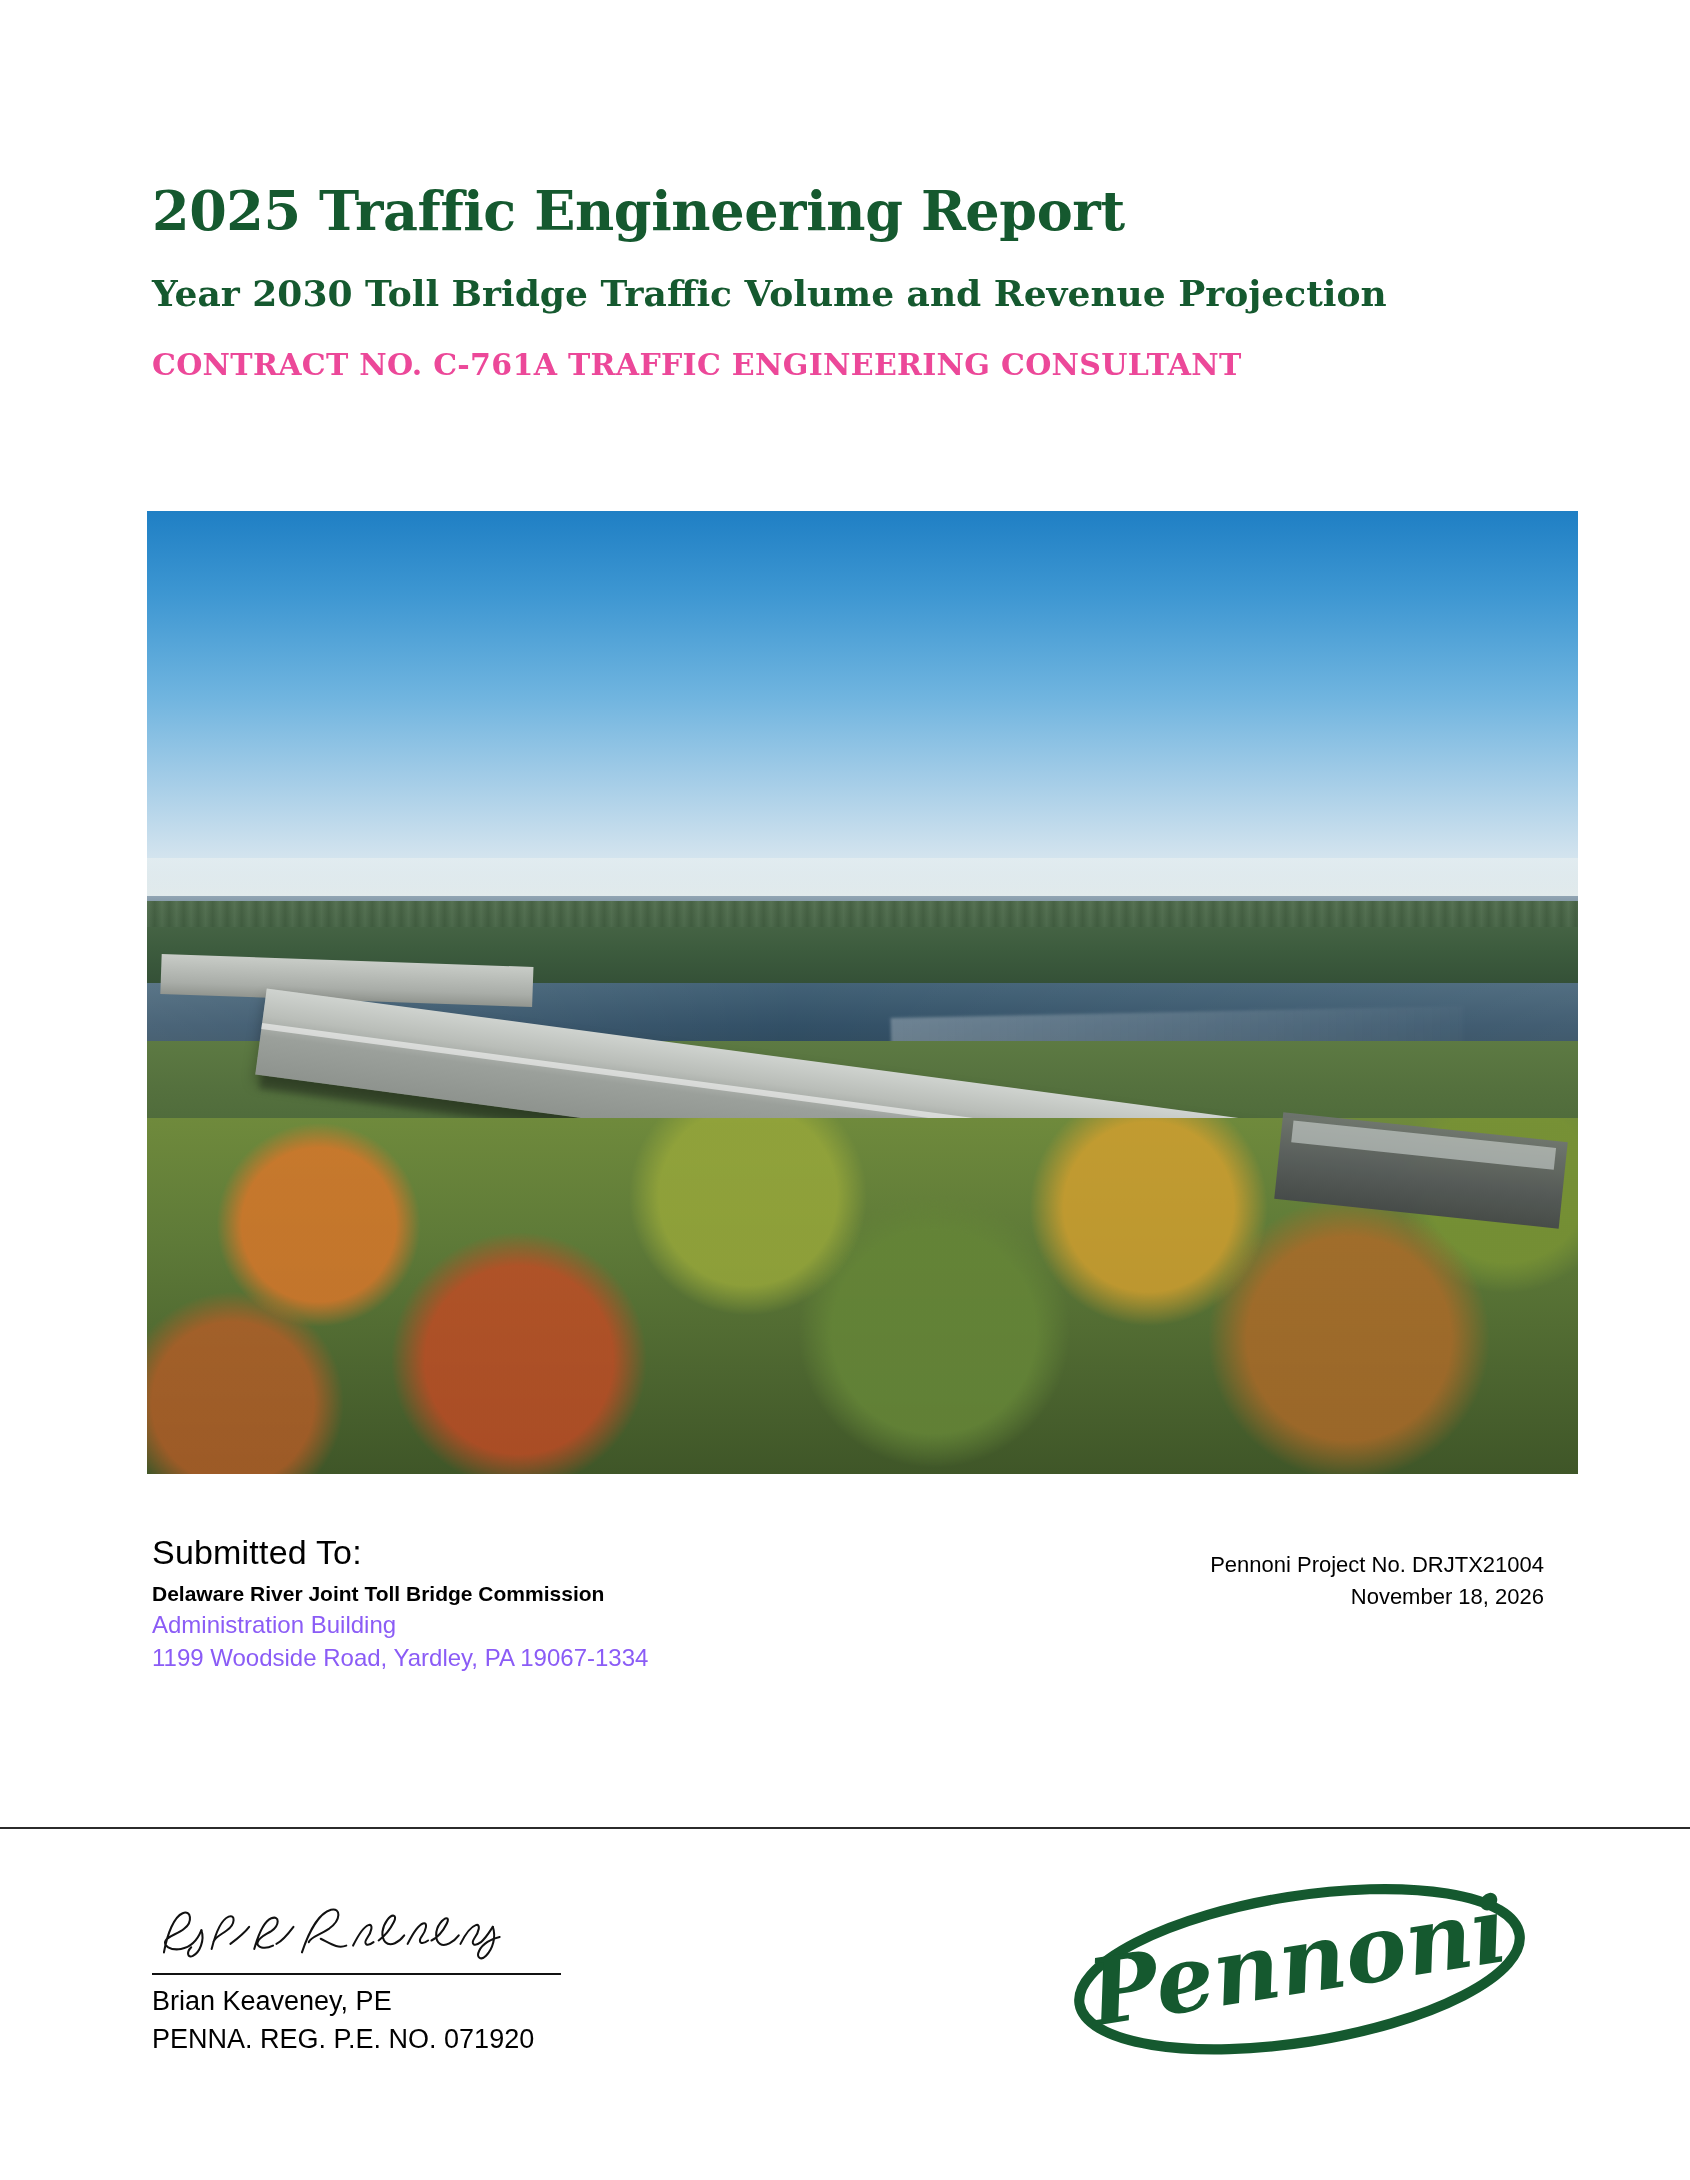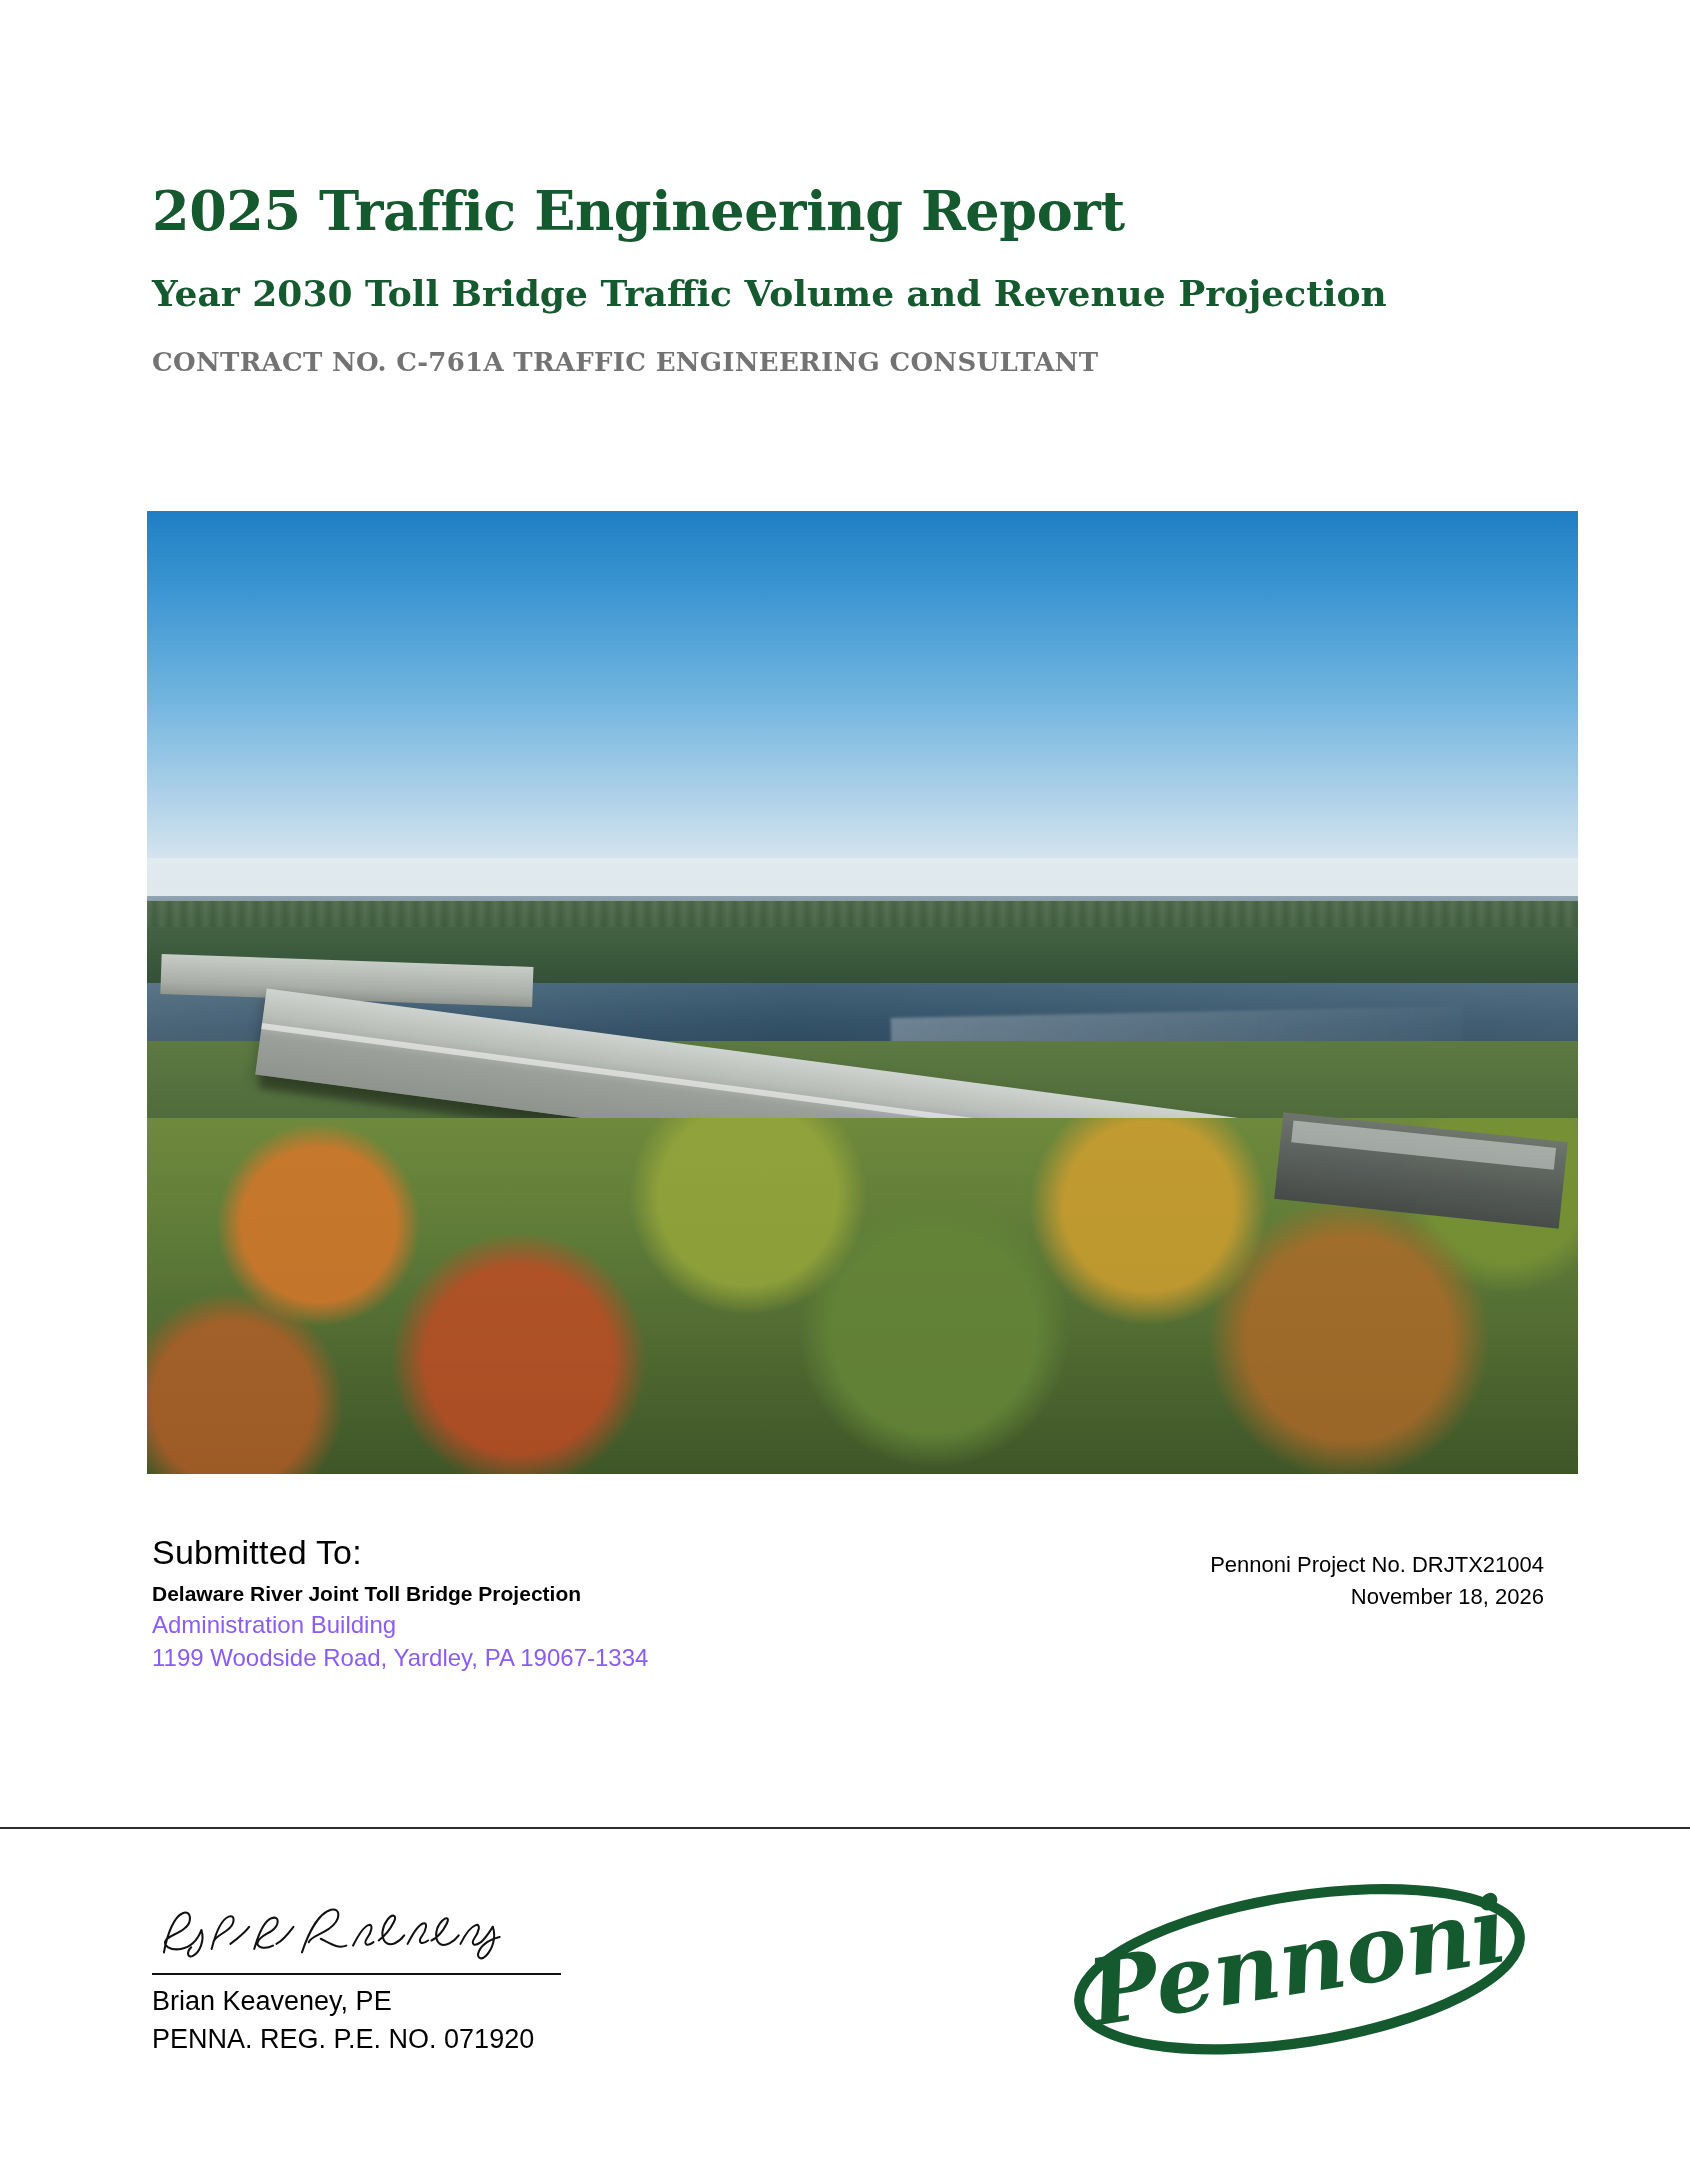--- a/index.html
+++ b/index.html
@@ -44,23 +44,23 @@
     font-weight: bold;
     font-size: 36px;
     line-height: 1.22;
     color: #15592f;
     margin: 0 0 31px 0;
     max-width: 1235px;
   }
   .doc-contract {
     font-family: "DejaVu Serif", serif;
     font-weight: bold;
-    font-size: 26px;
+    font-size: 30px;
     line-height: 1.2;
-    color: #737373;
+    color: #ec4899;
     letter-spacing: 0.3px;
     margin: 0;
   }
 
   
   .cover-photo {
     position: absolute;
     left: 147px;
     top: 511px;
     width: 1431px;
@@ -290,21 +290,21 @@
       <div class="approach-deck"></div>
       <div class="bridge-shadow"></div>
       <div class="bridge-deck"></div>
       <div class="foreground"></div>
       <div class="toll-plaza"></div>
     </div>
   </div>
 
   <div class="submitted-block">
     <div class="submitted-heading">Submitted To:</div>
-    <div class="submitted-org">Delaware River Joint Toll Bridge Projection</div>
+    <div class="submitted-org">Delaware River Joint Toll Bridge Commission</div>
     <div class="submitted-line">Administration Building</div>
     <div class="submitted-line">1199 Woodside Road, Yardley, PA 19067-1334</div>
   </div>
 
   <div class="project-meta">
     <div>Pennoni Project No. DRJTX21004</div>
     <div>November 18, 2026</div>
   </div>
 
   <div class="signature-block">

